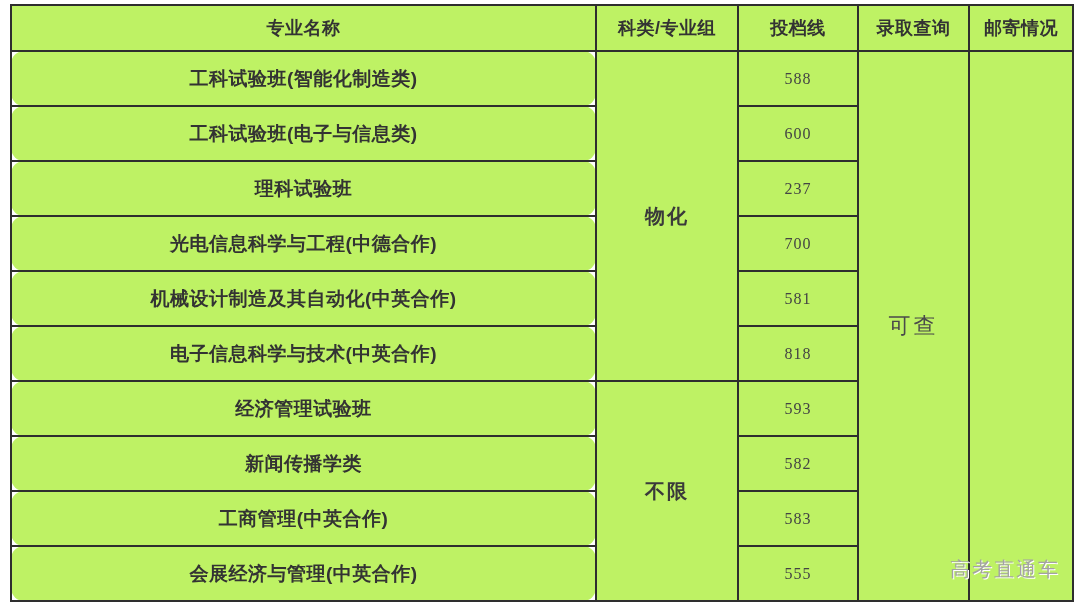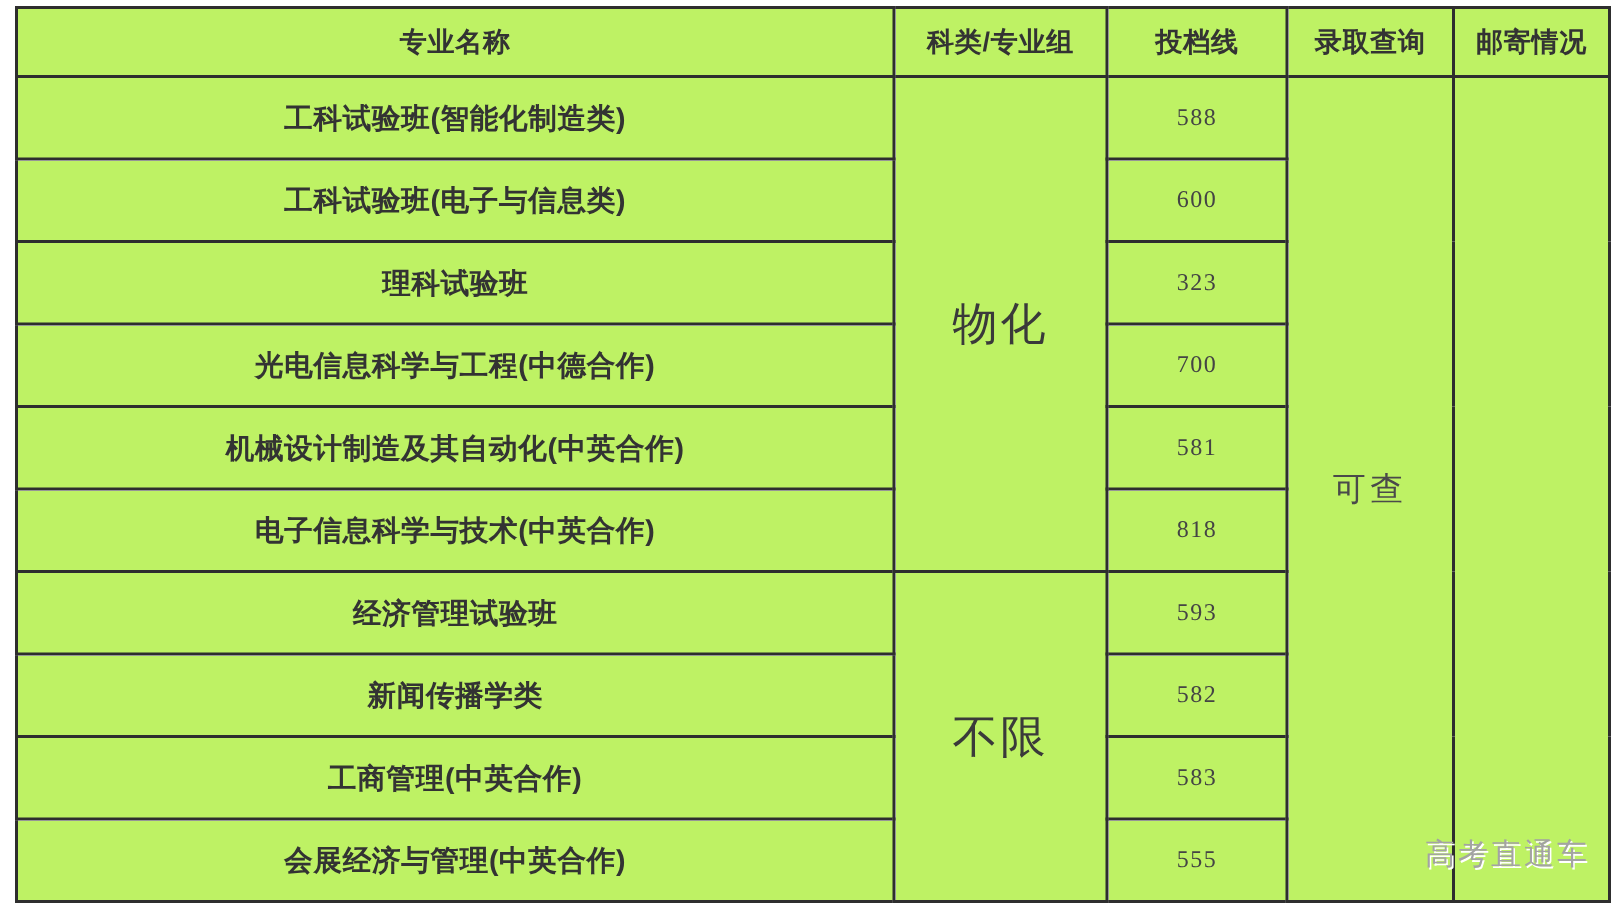--- a/index.html
+++ b/index.html
@@ -34,24 +34,25 @@
     font-size: 18px;
     font-weight: bold;
     color: #333333;
     letter-spacing: 0.5px;
   }
   td.major-cell {
     font-size: 19px;
     font-weight: 600;
     color: #333333;
     letter-spacing: 0.5px;
+    border-radius: 13px;
   }
   td.group-cell {
-    font-size: 30px;
-    font-weight: 400;
+    font-size: 20px;
+    font-weight: 700;
     color: #3a3a3a;
     letter-spacing: 2px;
   }
   td.score-cell {
     font-family: "Liberation Serif", "DejaVu Serif", serif;
     font-size: 16px;
     color: #444444;
     letter-spacing: 1px;
   }
   td.query-cell {
@@ -99,21 +100,21 @@
       <td class="score-cell">588</td>
       <td class="query-cell" rowspan="10">可查</td>
       <td class="mail-cell" rowspan="10"></td>
     </tr>
     <tr>
       <td class="major-cell">工科试验班(电子与信息类)</td>
       <td class="score-cell">600</td>
     </tr>
     <tr>
       <td class="major-cell">理科试验班</td>
-      <td class="score-cell">323</td>
+      <td class="score-cell">237</td>
     </tr>
     <tr>
       <td class="major-cell">光电信息科学与工程(中德合作)</td>
       <td class="score-cell">700</td>
     </tr>
     <tr>
       <td class="major-cell">机械设计制造及其自动化(中英合作)</td>
       <td class="score-cell">581</td>
     </tr>
     <tr>

